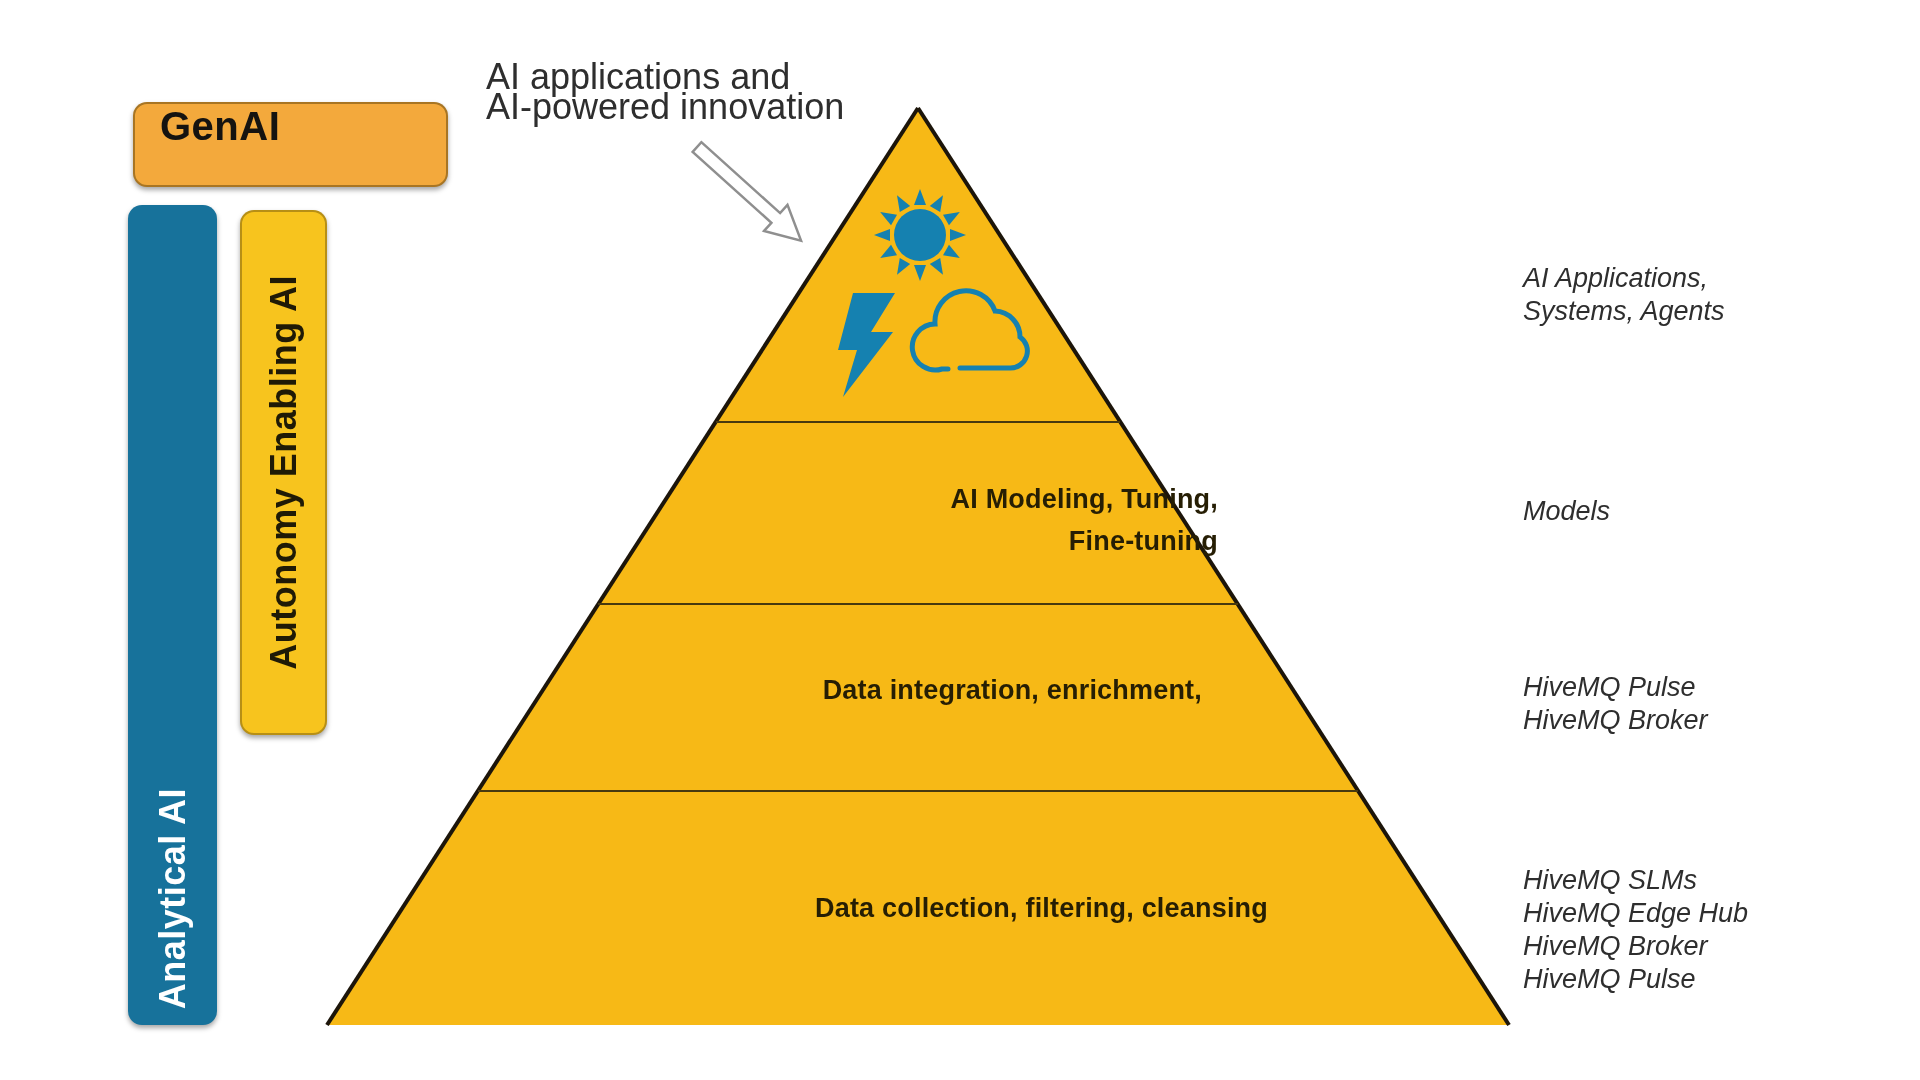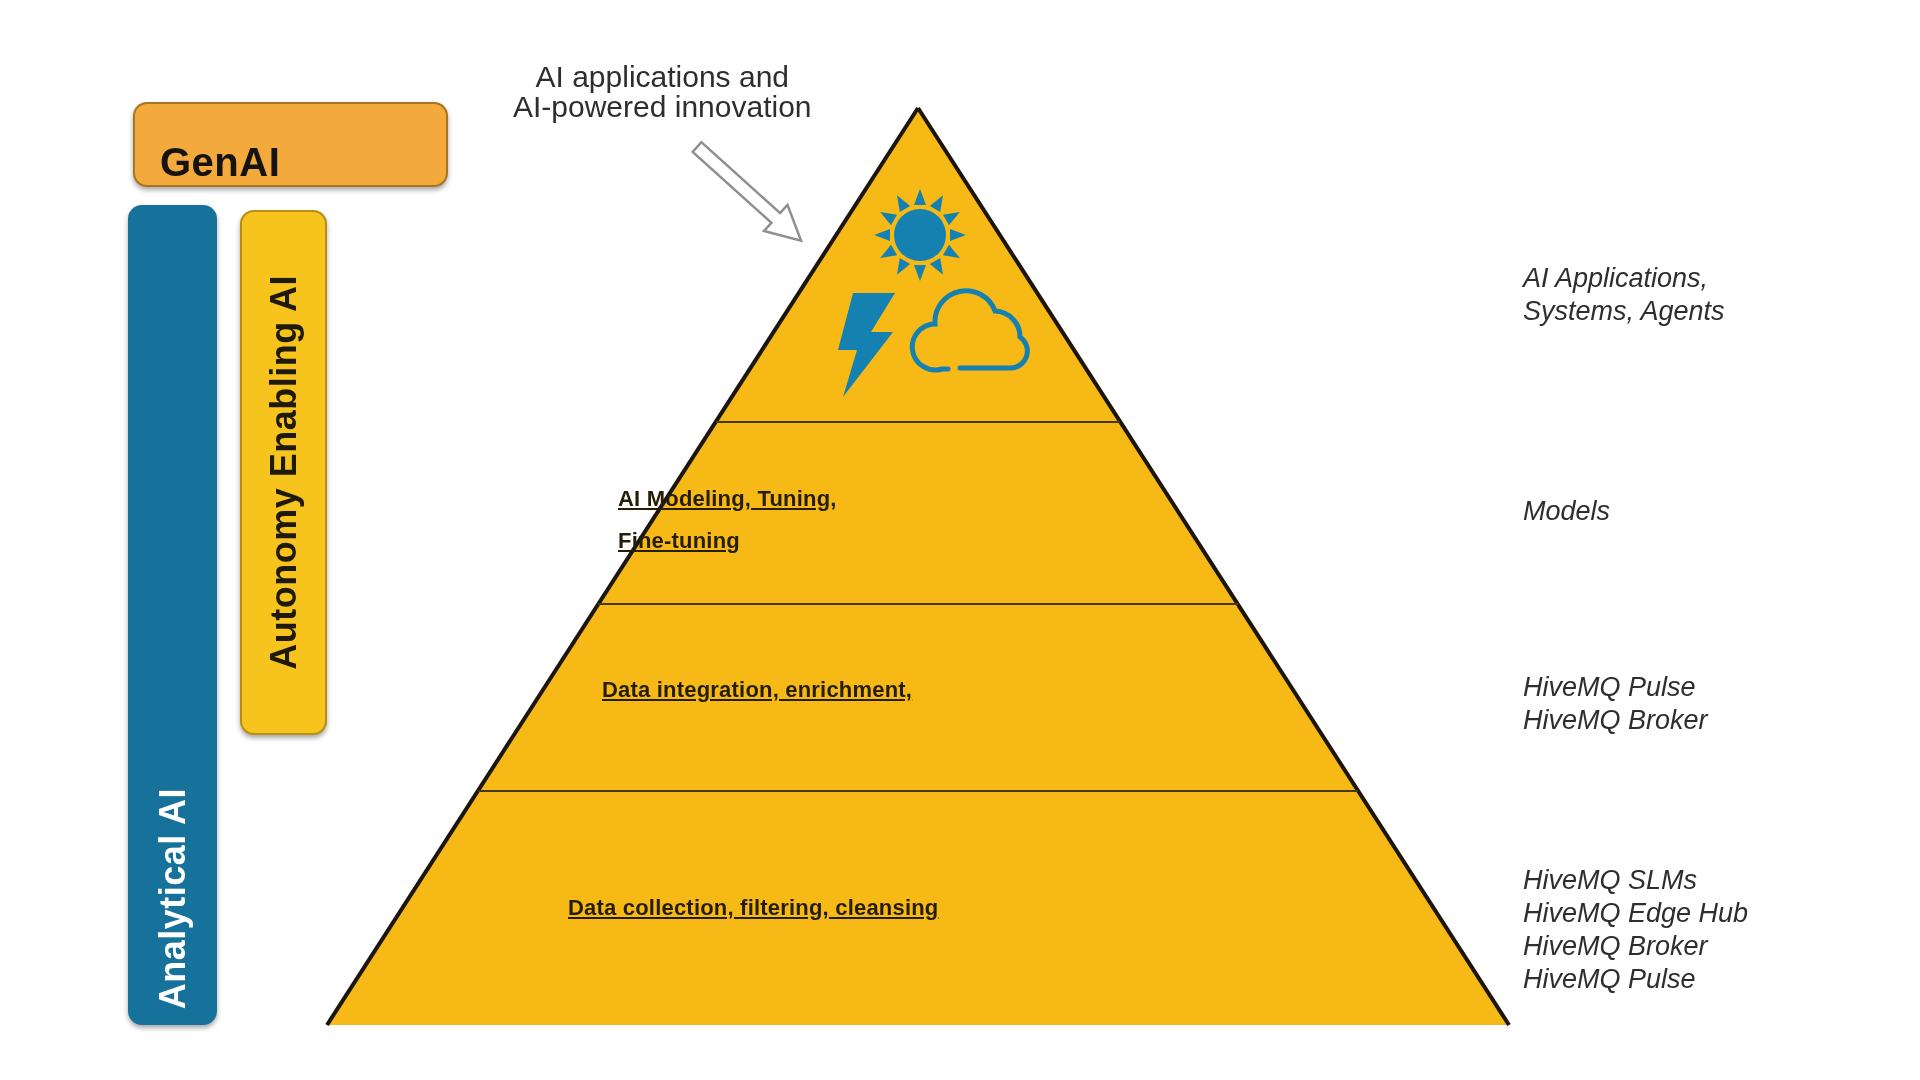--- a/index.html
+++ b/index.html
@@ -13,46 +13,46 @@
     position:relative;width:1920px;height:1080px;background:#ffffff;overflow:hidden;
     font-family:"Liberation Sans", sans-serif;
   }
   .stage svg.scene{position:absolute;left:0;top:0;width:1920px;height:1080px}
 
   
   .genai-box{
     position:absolute;left:133px;top:102px;width:315px;height:85px;
     background:var(--genai-orange);border:2px solid rgba(105,75,15,.55);border-radius:14px;
     box-shadow:0 3px 5px rgba(0,0,0,.35);
-    display:flex;align-items:flex-end;padding-left:25px;
+    display:flex;align-items:flex-start;padding-left:25px;
     font-weight:bold;font-size:40px;color:#151310;letter-spacing:.5px;
   }
   .vbar{
     position:absolute;border-radius:14px;box-shadow:0 3px 5px rgba(0,0,0,.35);
     display:flex;justify-content:center;
   }
   .vbar .vtext{
     writing-mode:vertical-rl;transform:rotate(180deg);
     font-weight:bold;font-size:36px;letter-spacing:.5px;white-space:nowrap;
   }
   .bar-analytical{left:128px;top:205px;width:89px;height:820px;background:var(--teal);align-items:flex-end}
   .bar-analytical .vtext{color:#fff;padding-top:16px}
   .bar-autonomy{left:240px;top:210px;width:87px;height:525px;background:var(--autonomy-yellow);
     border:2px solid rgba(105,80,10,.45);align-items:center}
   .bar-autonomy .vtext{color:#1F1A06}
 
   
   .annotation{
-    position:absolute;left:513px;top:62px;font-size:30px;line-height:30px;color:var(--text-dark);text-align:center;
+    position:absolute;left:486px;top:62px;font-size:36px;line-height:30px;color:var(--text-dark);
   }
 
   
   .tier-label{
-    position:absolute;text-align:left;font-weight:bold;color:var(--tier-text);
-    font-size:22px;line-height:42px;letter-spacing:.2px;text-decoration:underline;
+    position:absolute;text-align:right;font-weight:bold;color:var(--tier-text);
+    font-size:27px;line-height:42px;letter-spacing:.2px;
   }
   .tier-2{left:618px;top:478px;width:600px}
   .tier-3{left:602px;top:669px;width:600px}
   .tier-4{left:568px;top:887px;width:700px}
 
   
   .side-label{
     position:absolute;left:1523px;width:340px;font-size:27px;line-height:33px;color:var(--text-dark);font-style:italic;
   }
   .side-1{top:262px}.side-2{top:495px}.side-3{top:671px}.side-4{top:864px}

